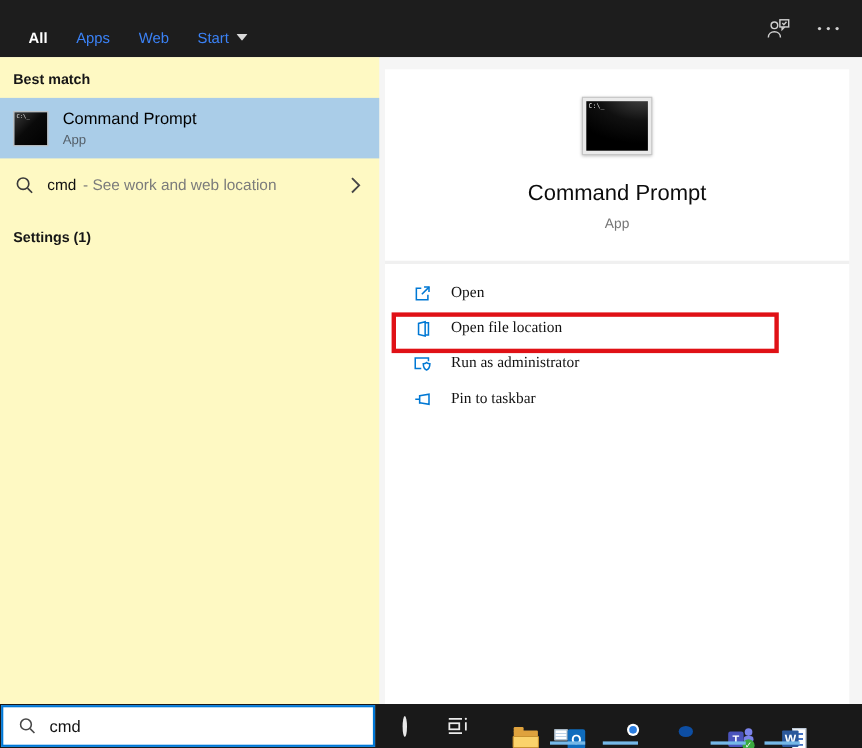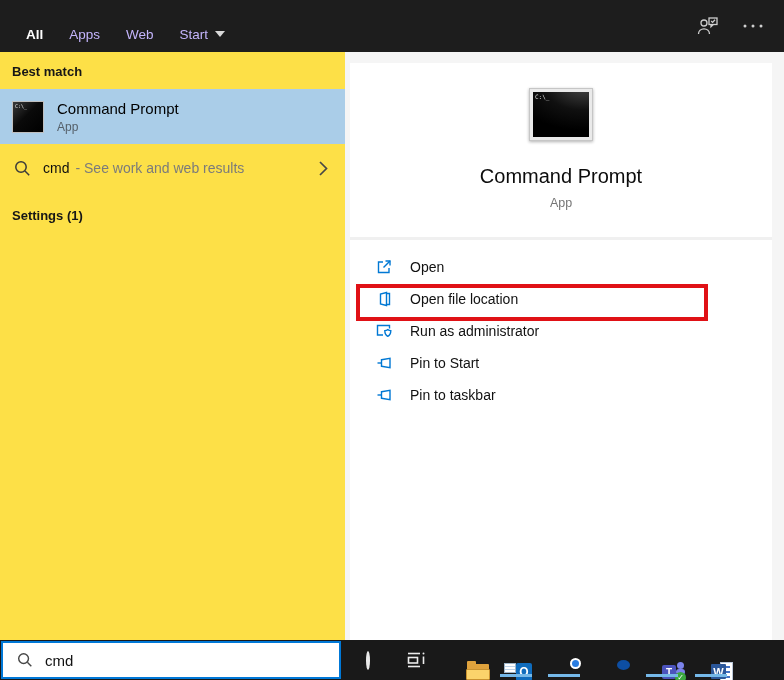--- a/index.html
+++ b/index.html
@@ -6,29 +6,29 @@
   body { background:#fff; }
   .screen {
     position:relative; width:784px; height:680px; overflow:hidden;
     background:#f5f5f5;
     font-family:"Liberation Sans","DejaVu Sans",sans-serif;
   }
 
   
   .topbar { position:absolute; left:0; top:0; width:784px; height:52px; background:#1d1d1d; }
   .tabs { position:absolute; left:26px; top:0; height:68px; display:flex; gap:26px; align-items:center; }
-  .tab { position:relative; height:52px; display:flex; align-items:center; font-size:13.5px; color:#c4b5fd; cursor:default; white-space:nowrap; }
+  .tab { position:relative; height:52px; display:flex; align-items:center; font-size:13.5px; color:#3b82f6; cursor:default; white-space:nowrap; }
   .tab.active { color:#fff; font-weight:bold; }
   .tab.active::after { content:""; position:absolute; left:-13px; right:-13px; bottom:2px; height:4px; background:#0078d7; }
   .caret { margin-left:7px; display:flex; }
   .topbar-right { position:absolute; right:20px; top:0; height:52px; display:flex; align-items:center; gap:22px; }
   .icon-btn { display:flex; align-items:center; }
 
   
-  .left-panel { position:absolute; left:0; top:52px; width:345px; height:589px; background:#fde047; }
+  .left-panel { position:absolute; left:0; top:52px; width:345px; height:589px; background:#fef9c3; }
   .section-header { padding:0 12px; font-size:13px; font-weight:bold; color:#161616; line-height:18px; }
   .sh-best { padding-top:11px; }
   .best-match-row { margin-top:8px; height:55px; background:#aacde8; display:flex; align-items:center; padding-left:12px; cursor:pointer; }
   .cmd-icon-sm { position:relative; width:32px; height:32px; border:1px solid #bfbfbf;
                  background:linear-gradient(135deg,#3a3a3a 0%,#0a0a0a 45%,#000 100%); flex:none; }
   .cmdtext { position:absolute; top:2px; left:2px; font-size:5px; line-height:5px; color:#e6e6e6;
              font-family:"DejaVu Sans Mono",monospace; }
   .bm-text { margin-left:13px; }
   .bm-title { font-size:15px; color:#000; }
   .bm-sub { font-size:12px; color:#55606a; margin-top:3px; }
@@ -45,21 +45,21 @@
   .app-icon-wrap { margin:25px auto 0; width:64px; }
   .cmd-icon-lg { width:64px; height:53px; background:#eaeaea; border:1px solid #c6c6c6; padding:3px;
                  box-shadow:0 1px 3px rgba(0,0,0,.3); }
   .cmd-screen { position:relative; width:100%; height:100%;
                 background:radial-gradient(ellipse 130% 100% at 90% -15%, #484848 0%, #101010 55%, #000 100%); }
   .cmdtext-lg { position:absolute; top:2px; left:2px; font-size:6px; line-height:6px; color:#dcdcdc;
                 font-family:"DejaVu Sans Mono",monospace; }
   .app-title { margin-top:24px; text-align:center; font-size:20px; color:#0c0c0c; }
   .app-sub { margin-top:8px; text-align:center; font-size:12.5px; color:#757575; }
   .divider { margin-top:27px; height:3px; background:#f0f0f0; }
-  .actions { list-style:none; margin-top:11px; }
+  .actions { list-style:none; margin-top:11px;font-family:Liberation Serif, serif; }
   .actions li { height:32px; display:flex; align-items:center; padding-left:25px; cursor:pointer; }
   .aicon { width:18px; height:18px; display:flex; flex:none; }
   .alabel { margin-left:17px; font-size:14px; color:#111; }
 
   
   .red-box { position:absolute; left:356px; top:284px; width:352px; height:37px;
              border:4px solid #e01116; z-index:6; pointer-events:none; }
 
   
   .taskbar { position:absolute; left:0; top:640px; width:784px; height:40px; background:#191919; }
@@ -172,21 +172,21 @@
 
 
     <div class="suggestion-row">
       <span style="display:flex">
         <svg width="17" height="17" viewBox="0 0 17 17" fill="none" stroke="#3a3a3a" stroke-width="1.5">
           <circle cx="7" cy="7" r="5.2"></circle>
             <path d="M11 11l4.2 4.2"></path>
         </svg>
       </span>
       <span class="sugg-query">cmd</span>
-      <span class="sugg-suffix">- See work and web results</span>
+      <span class="sugg-suffix">- See work and web location</span>
       <span class="sugg-chev">
         <svg width="11" height="17" viewBox="0 0 11 17" fill="none" stroke="#474747" stroke-width="1.7">
           <path d="M2 2l6.5 6.5L2 15"></path>
         </svg>
       </span>
     </div>
 
     <div class="section-header sh-settings">Settings (1)</div>
   </aside>
 
@@ -224,30 +224,20 @@
           <span class="alabel">Open file location</span>
         </li>
         <li>
           <span class="aicon">
             <svg width="18" height="18" viewBox="0 0 18 18" fill="none" stroke="#0078d4" stroke-width="1.4">
               <path d="M14.5 6.5v-3h-12v9.5H8"></path>
               <path d="M12.8 7.6c1 .7 2.1 1 3 1 0 2.7-.9 4.8-3 5.7-2.1-.9-3-3-3-5.7.9 0 2-.3 3-1z"></path>
             </svg>
           </span>
           <span class="alabel">Run as administrator</span>
-        </li>
-        <li>
-          <span class="aicon">
-            <svg width="18" height="18" viewBox="0 0 18 18" fill="none" stroke="#0078d4" stroke-width="1.4">
-              <path d="M2.5 9h4"></path>
-                <path d="M6.5 5v8"></path>
-                <path d="M6.5 5.8l8.5-1.4v9.2L6.5 12.2"></path>
-            </svg>
-          </span>
-          <span class="alabel">Pin to Start</span>
         </li>
         <li>
           <span class="aicon">
             <svg width="18" height="18" viewBox="0 0 18 18" fill="none" stroke="#0078d4" stroke-width="1.4">
               <path d="M2.5 9h4"></path>
                 <path d="M6.5 5v8"></path>
                 <path d="M6.5 5.8l8.5-1.4v9.2L6.5 12.2"></path>
             </svg>
           </span>
           <span class="alabel">Pin to taskbar</span>

